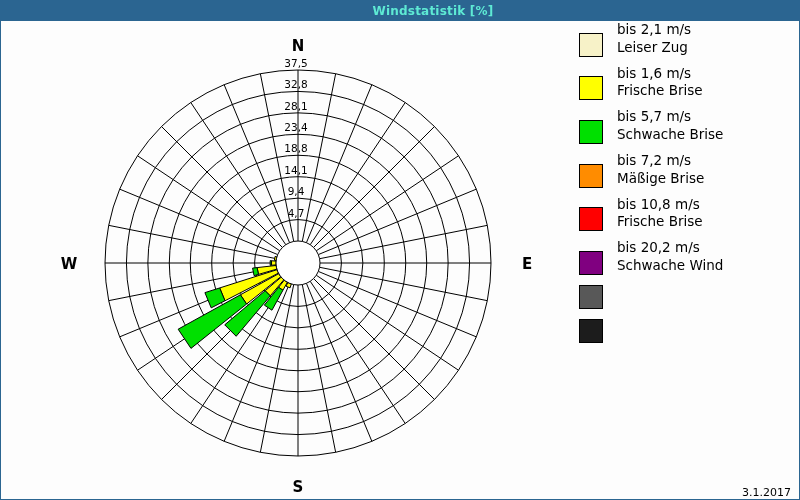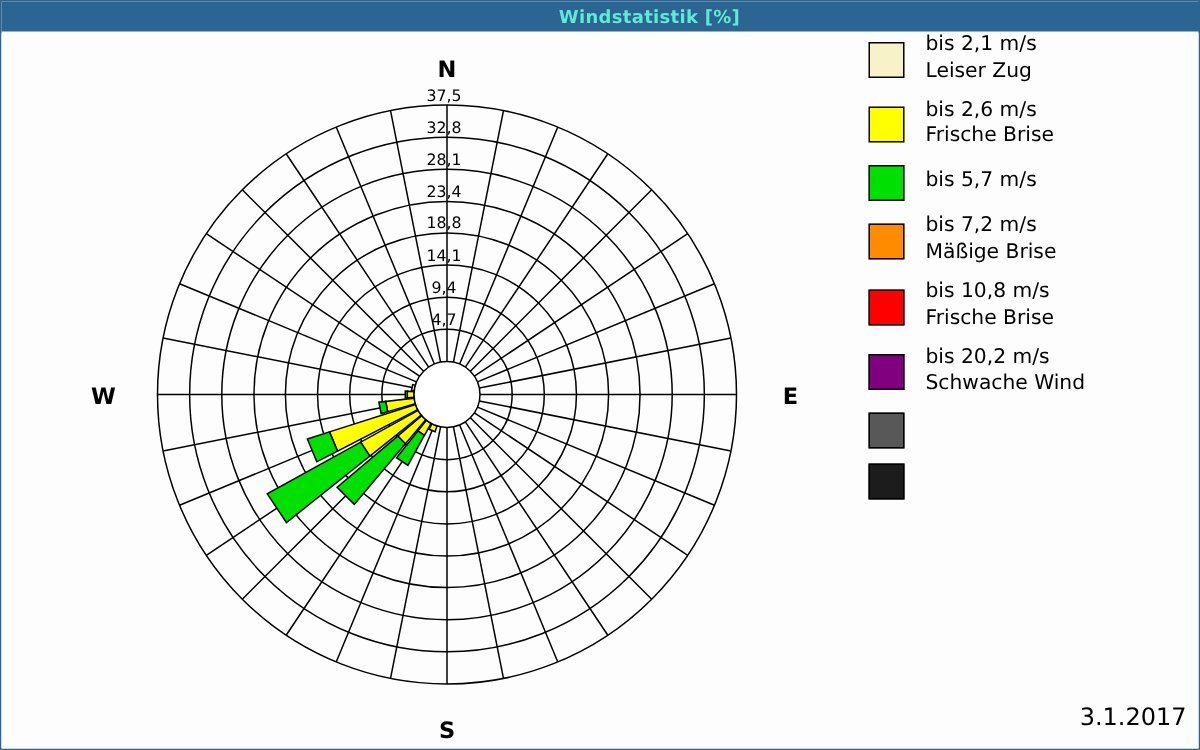--- a/index.html
+++ b/index.html
@@ -48,21 +48,21 @@
     left: 0; top: 0;
   }
   #legend {
     position: absolute;
     left: 578px;
     top: 20px;
     width: 210px;
   }
   .legend-row {
     display: flex;
-    align-items: center;
+    align-items: flex-end;
     margin-bottom: 8px;
   }
   .legend-swatch {
     width: 24px;
     height: 24px;
     border: 1px solid #000000;
     box-sizing: border-box;
     flex: 0 0 auto;
     margin-top: 2px;
   }
@@ -72,22 +72,22 @@
     color: #000000;
     line-height: 1.32;
   }
   .legend-text .l1, .legend-text .l2 {
     display: block;
     white-space: nowrap;
   }
   #datestamp {
     position: absolute;
     right: 8px;
-    bottom: 12px;
-    font-size: 16px;
+    bottom: 0;
+    font-size: 11px;
     color: #000000;
   }
   .compass-label {
     font-size: 15px;
     font-weight: bold;
     fill: #000000;
   }
   .tick-label {
     font-size: 10.5px;
     fill: #000000;
@@ -188,28 +188,29 @@
       <div class="legend-row">
         <div class="legend-swatch" style="background: rgb(247, 242, 200);"></div>
         <div class="legend-text">
           <span class="l1">bis 2,1 m/s</span>
           <span class="l2">Leiser Zug</span>
         </div>
       </div>
       <div class="legend-row">
         <div class="legend-swatch" style="background: rgb(255, 255, 0);"></div>
         <div class="legend-text">
-          <span class="l1">bis 2,6 m/s</span>
+          <span class="l1">bis 1,6 m/s</span>
           <span class="l2">Frische Brise</span>
         </div>
       </div>
       <div class="legend-row">
         <div class="legend-swatch" style="background: rgb(0, 224, 0);"></div>
         <div class="legend-text">
           <span class="l1">bis 5,7 m/s</span>
+          <span class="l2">Schwache Brise</span>
         </div>
       </div>
       <div class="legend-row">
         <div class="legend-swatch" style="background: rgb(255, 140, 0);"></div>
         <div class="legend-text">
           <span class="l1">bis 7,2 m/s</span>
           <span class="l2">Mäßige Brise</span>
         </div>
       </div>
       <div class="legend-row">

